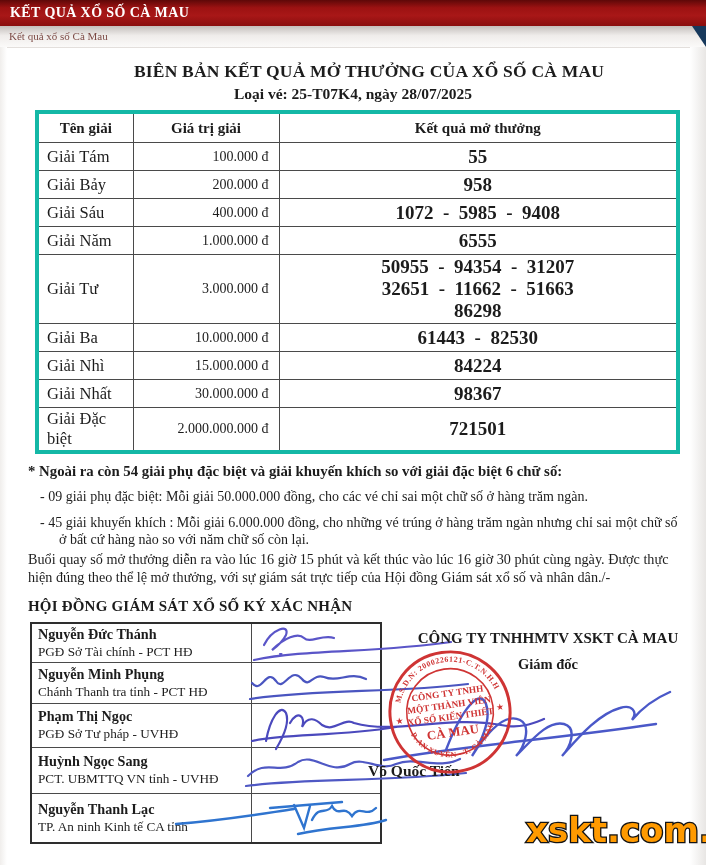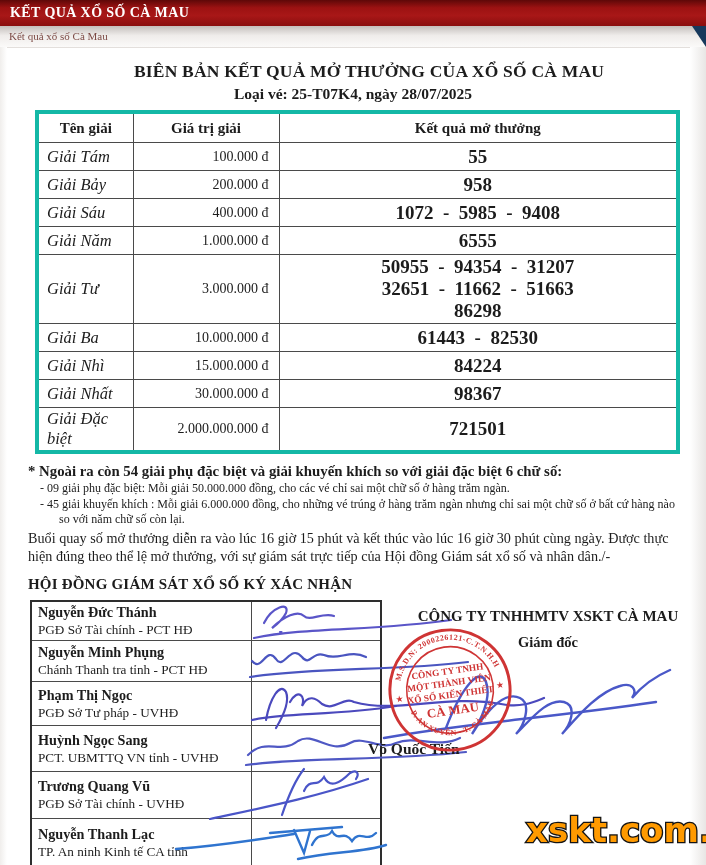--- a/index.html
+++ b/index.html
@@ -23,28 +23,28 @@
 
   .doc{position:relative;padding-top:13px;}
   .doc-title{text-align:center;font-weight:bold;font-size:17.5px;letter-spacing:.2px;padding-left:32px;}
   .doc-sub{text-align:center;font-weight:bold;font-size:15.5px;margin-top:3px;}
 
   
   table.results{border-collapse:collapse;margin:7px 0 0 35px;width:643px;border:4px solid #14b8a6;table-layout:fixed;}
   .results th,.results td{border:1px solid #4a4a4a;}
   .results th{font-size:15px;font-weight:bold;height:26px;}
   .col-name{width:96px;} .col-value{width:146px;} .col-result{width:399px;}
-  .c-name{font-size:16.5px;padding:1px 0 1px 8px;height:25px;font-style:italic;}
+  .c-name{font-size:16.5px;padding:1px 0 1px 8px;height:25px;}
   .c-value{font-size:14px;text-align:right;padding-right:10px;}
   .c-result{text-align:center;font-weight:bold;font-size:19px;}
 
   
   .notes{margin:8px 0 0 28px;width:654px;line-height:1.24;}
   .notes .intro{font-weight:bold;font-size:14.8px;}
-  .notes .item{margin-left:12px;font-size:12px;margin-top:1px;padding-left:19px;text-indent:-19px;}
+  .notes .item{margin-left:12px;font-size:14px;margin-top:8px;padding-left:19px;text-indent:-19px;}
   .notes .closing{margin-top:3px;font-size:14.2px;}
 
   .sup-head{margin:11px 0 0 28px;font-weight:bold;font-size:15px;letter-spacing:.2px;}
 
   
   .sign-section{position:relative;margin-top:7px;height:330px;}
   table.sign{border-collapse:collapse;margin-left:30px;width:345px;border:2px solid #2e2e2e;table-layout:fixed;}
   .sign td{border:1px solid #4a4a4a;vertical-align:middle;}
   .s-name{width:213px;padding:2px 0 2px 6px;}
   .nm{font-weight:bold;font-size:14.2px;}
@@ -227,35 +227,20 @@
             <tr style="height: 46px;">
               <td class="s-name">
                 <div class="nm">Huỳnh Ngọc Sang</div>
                 <div class="tt">PCT. UBMTTQ VN tỉnh - UVHĐ</div>
               </td>
               <td class="s-sig">
                 <svg width="230" height="48" viewBox="0 0 230 48">
                   <g fill="none" stroke="#4f58c4" stroke-width="2.2" stroke-linecap="round">
                     <path d="M2,30 C20,12 34,30 52,16 C68,6 84,30 104,18 C118,10 134,26 150,18 C170,10 192,24 214,13"></path>
                     <path d="M0,40 C60,32 140,36 220,27"></path>
-                  </g>
-                </svg>
-              </td>
-            </tr>
-            <tr style="height: 47px;">
-              <td class="s-name">
-                <div class="nm">Trương Quang Vũ</div>
-                <div class="tt">PGĐ Sở Tài chính - UVHĐ</div>
-              </td>
-              <td class="s-sig">
-                <svg width="180" height="56" viewBox="0 0 180 56">
-                  <g fill="none" stroke="#4a55c8" stroke-width="2.2" stroke-linecap="round">
-                    <path d="M36,48 C42,30 50,12 58,2"></path>
-                    <path d="M58,24 C64,10 70,22 78,10 C84,22 94,16 104,6 C110,2 114,6 110,12"></path>
-                    <path d="M-36,52 C20,40 70,30 122,12"></path>
                   </g>
                 </svg>
               </td>
             </tr>
             <tr style="height: 50px;">
               <td class="s-name">
                 <div class="nm">Nguyễn Thanh Lạc</div>
                 <div class="tt">TP. An ninh Kinh tế CA tỉnh</div>
               </td>
               <td class="s-sig">

